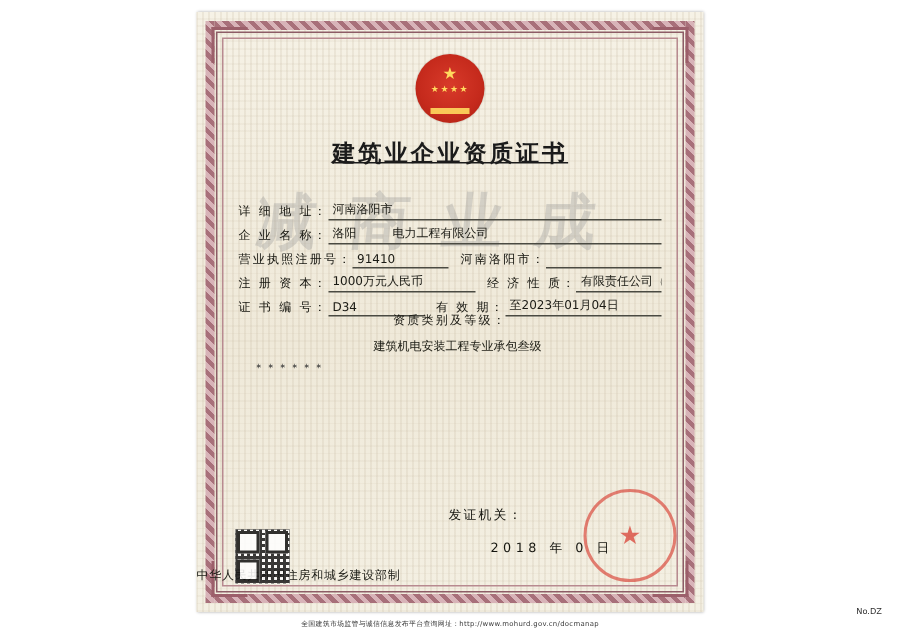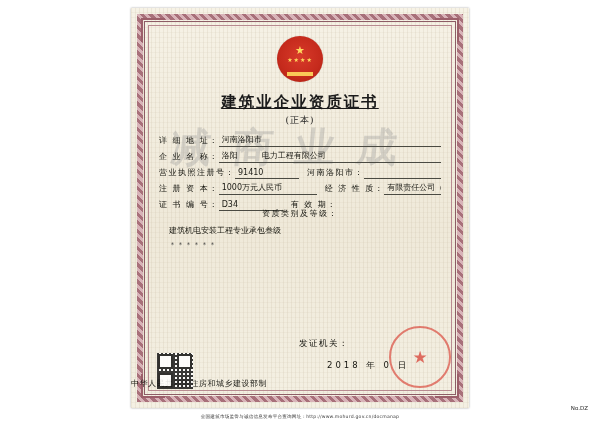--- a/index.html
+++ b/index.html
@@ -179,20 +179,21 @@
     font-size: 8px;
     color: #15150f;
   }
   .scope-label { letter-spacing: 1.5px; text-align: center; }
   .scope-body {
     margin-top: 5px;
     padding-left: 10px;
     font-size: 8px;
     line-height: 14px;
     color: #1a1a12;
+    text-align: center;
   }
   .scope-stars {
     margin-top: 2px;
     padding-left: 10px;
     letter-spacing: 1px;
     font-size: 7px;
     color: #333;
   }
 
   
@@ -320,21 +321,20 @@
     <div class="corner br"></div>
 
     <div class="emblem">
       <div class="emblem-circle"></div>
       <div class="emblem-star">★</div>
       <div class="emblem-small-stars">★★★★</div>
       <div class="emblem-base"></div>
     </div>
 
     <div class="cert-title">建筑业企业资质证书</div>
-    <div class="cert-subtitle">(正本)</div>
 
     <div class="watermark">减商业成</div>
 
     <div class="fields">
 
       <div class="frow">
         <span class="flabel">详 细 地 址：</span>
         <span class="fval">河南洛阳市</span>
       </div>
 
@@ -354,20 +354,21 @@
         <span class="flabel">注 册 资 本：</span>
         <span class="fval mid">1000万元人民币</span>
         <span class="flabel inline">经 济 性 质：</span>
         <span class="fval">有限责任公司（国内合资）</span>
       </div>
 
       <div class="frow">
         <span class="flabel">证 书 编 号：</span>
         <span class="fval narrow">D34</span>
         <span class="flabel inline">有 效 期：</span>
+        <span class="fval">至2023年01月04日</span>
       </div>
 
     </div>
 
     <div class="scope">
       <div class="scope-label">资质类别及等级：</div>
       <div class="scope-body">建筑机电安装工程专业承包叁级</div>
       <div class="scope-stars">＊＊＊＊＊＊</div>
     </div>
 

